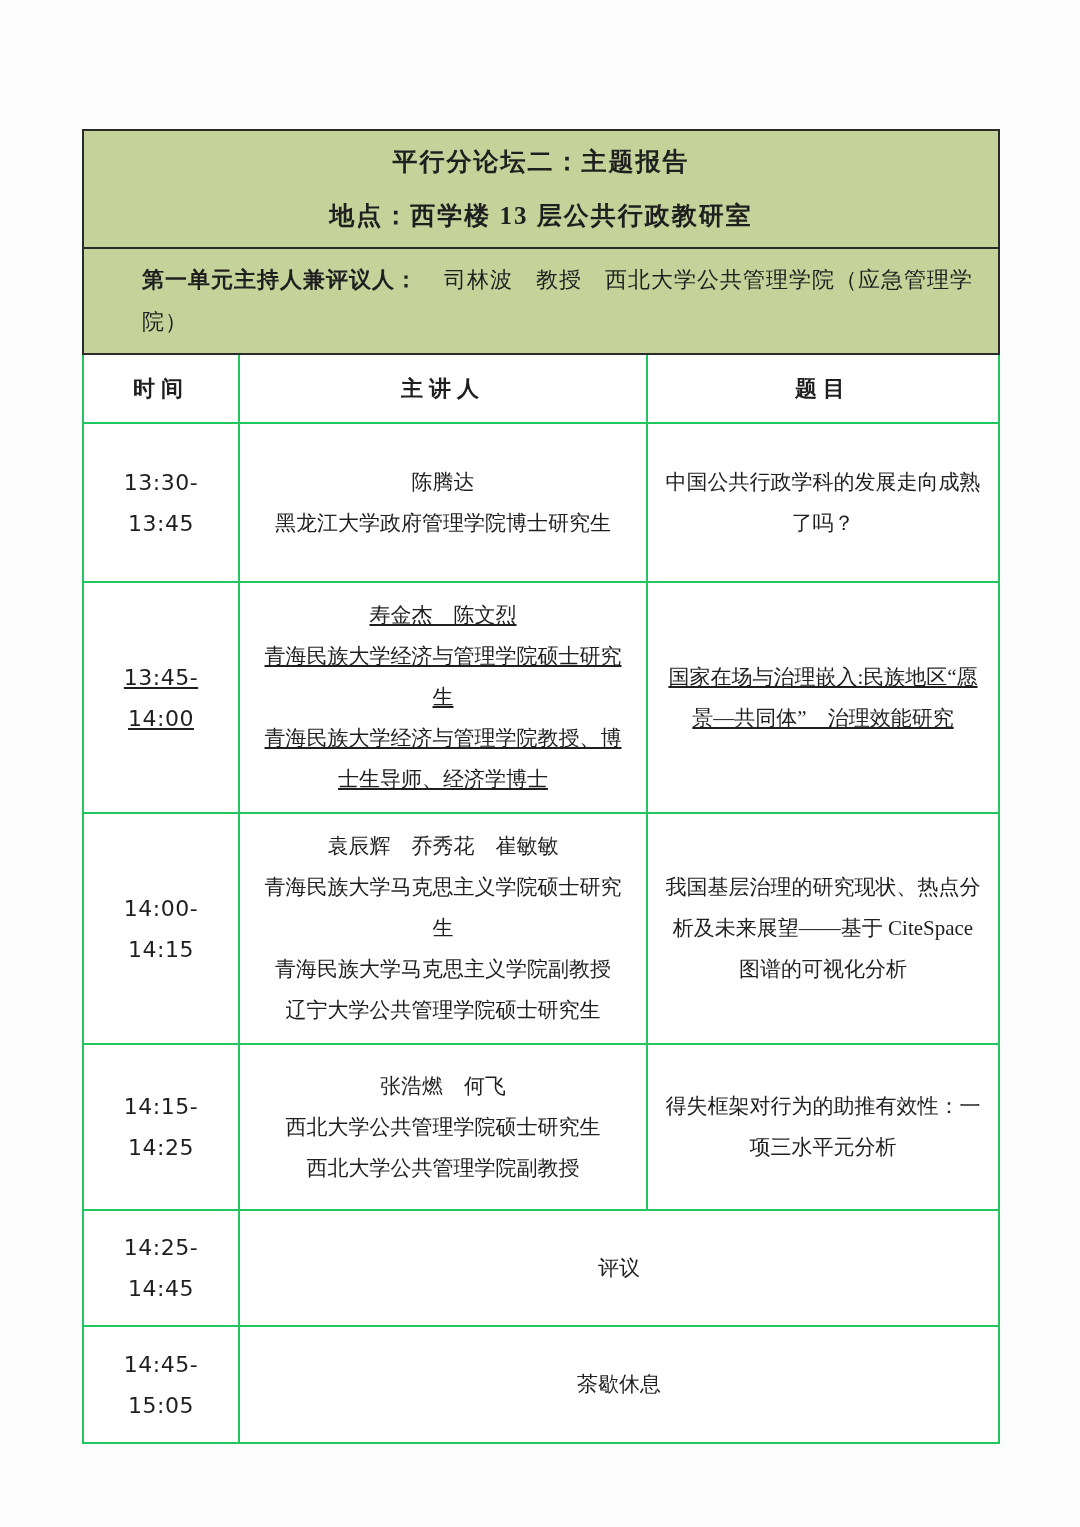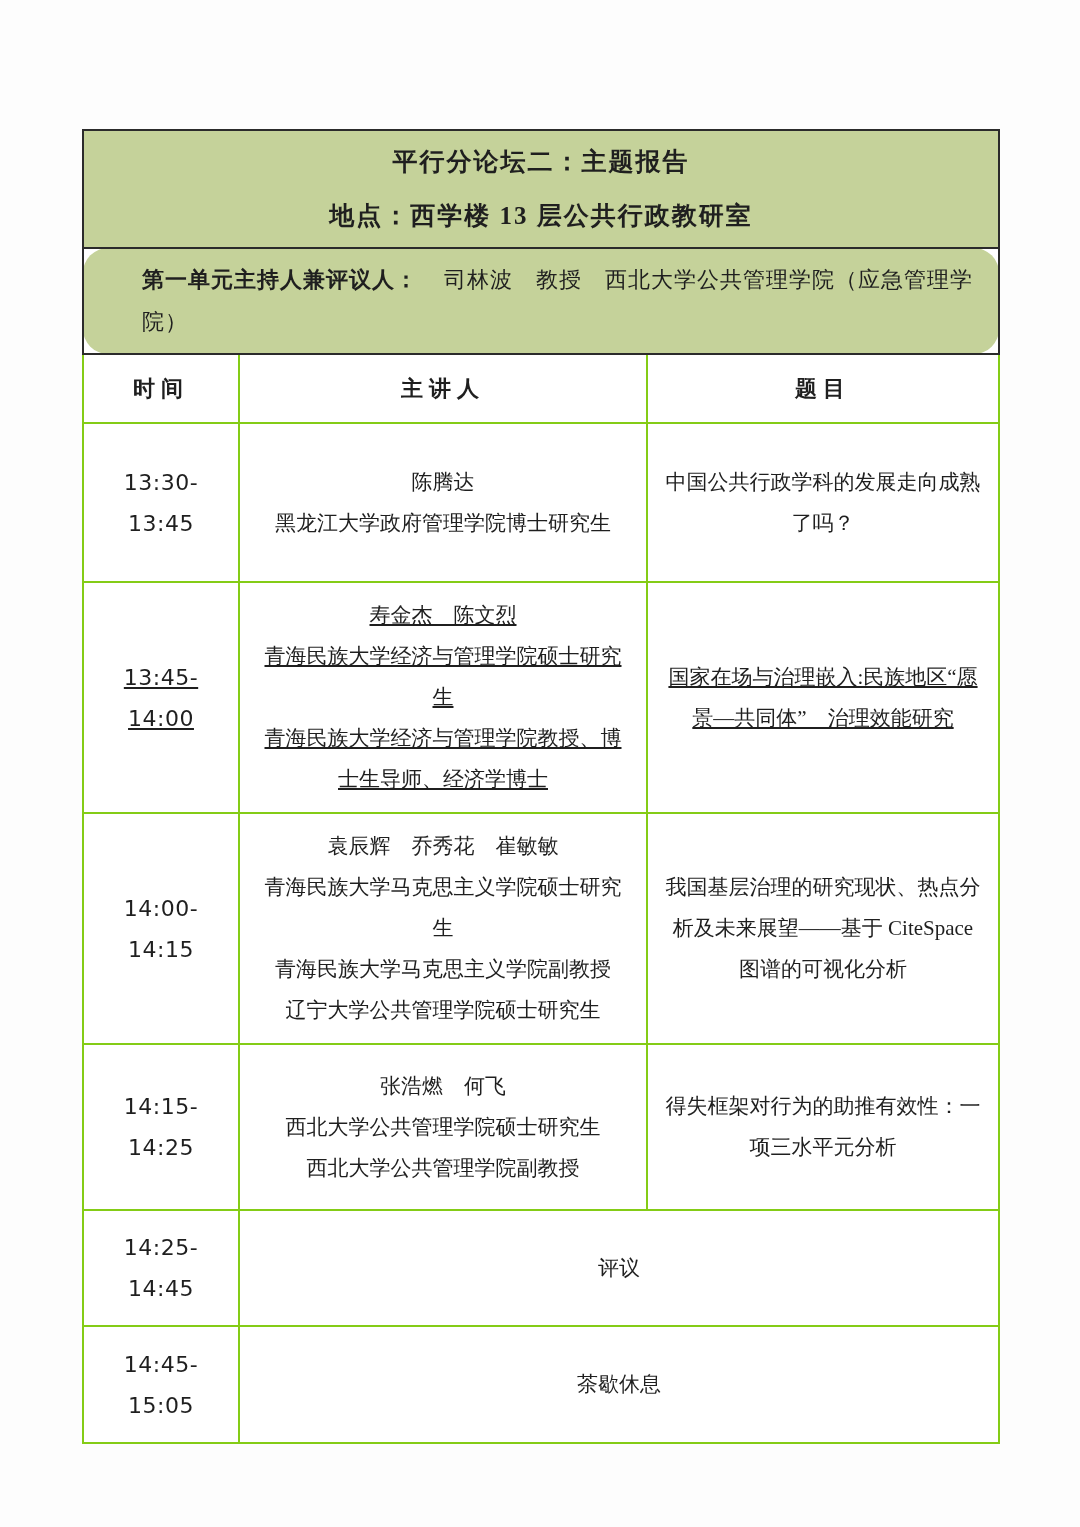--- a/index.html
+++ b/index.html
@@ -20,21 +20,21 @@
     top: 129px;
     width: 916px;
     border-collapse: collapse;
     table-layout: fixed;
     background: #ffffff;
   }
   col.c-time    { width: 156px; }
   col.c-speaker { width: 408px; }
   col.c-topic   { width: 352px; }
   td {
-    border: 2px solid #84cc16;
+    border: 2px solid #22c55e;
     vertical-align: middle;
     text-align: center;
     font-size: 21px;
     line-height: 41px;
     overflow: hidden;
   }
   
   tr.row-forum-header td { height: 114px; }
   tr.row-unit-host td    { height: 102px; }
   tr.row-colhead td      { height: 65px; }
@@ -59,21 +59,20 @@
   }
   .forum-location {
     font-size: 25px;
     font-weight: 700;
     letter-spacing: 2px;
     line-height: 26px;
   }
   tr.row-unit-host td {
     text-align: left;
     padding-left: 58px;
-    border-radius: 25px;
   }
   .unit-label {
     font-size: 22px;
     font-weight: 700;
     letter-spacing: 1px;
   }
   .unit-value {
     font-size: 22px;
     font-weight: 400;
     margin-left: 26px;

